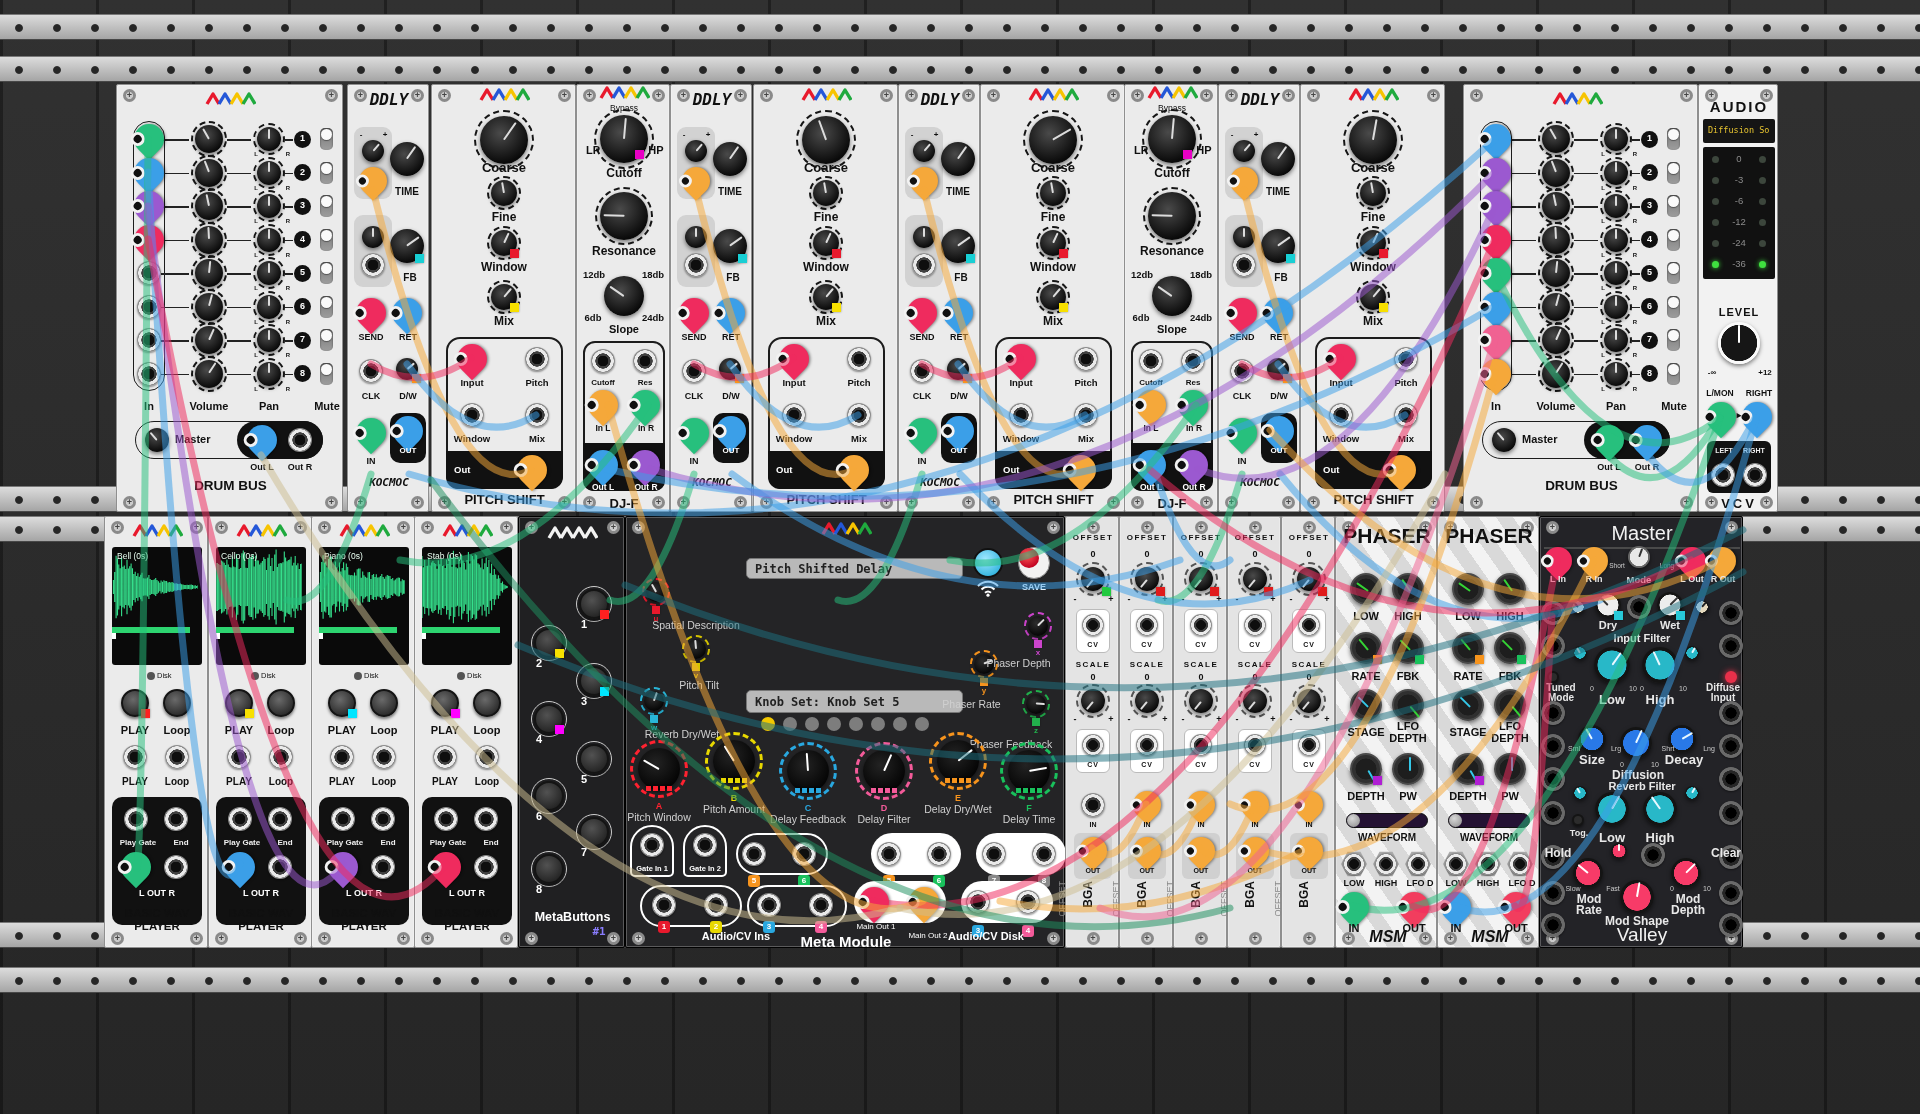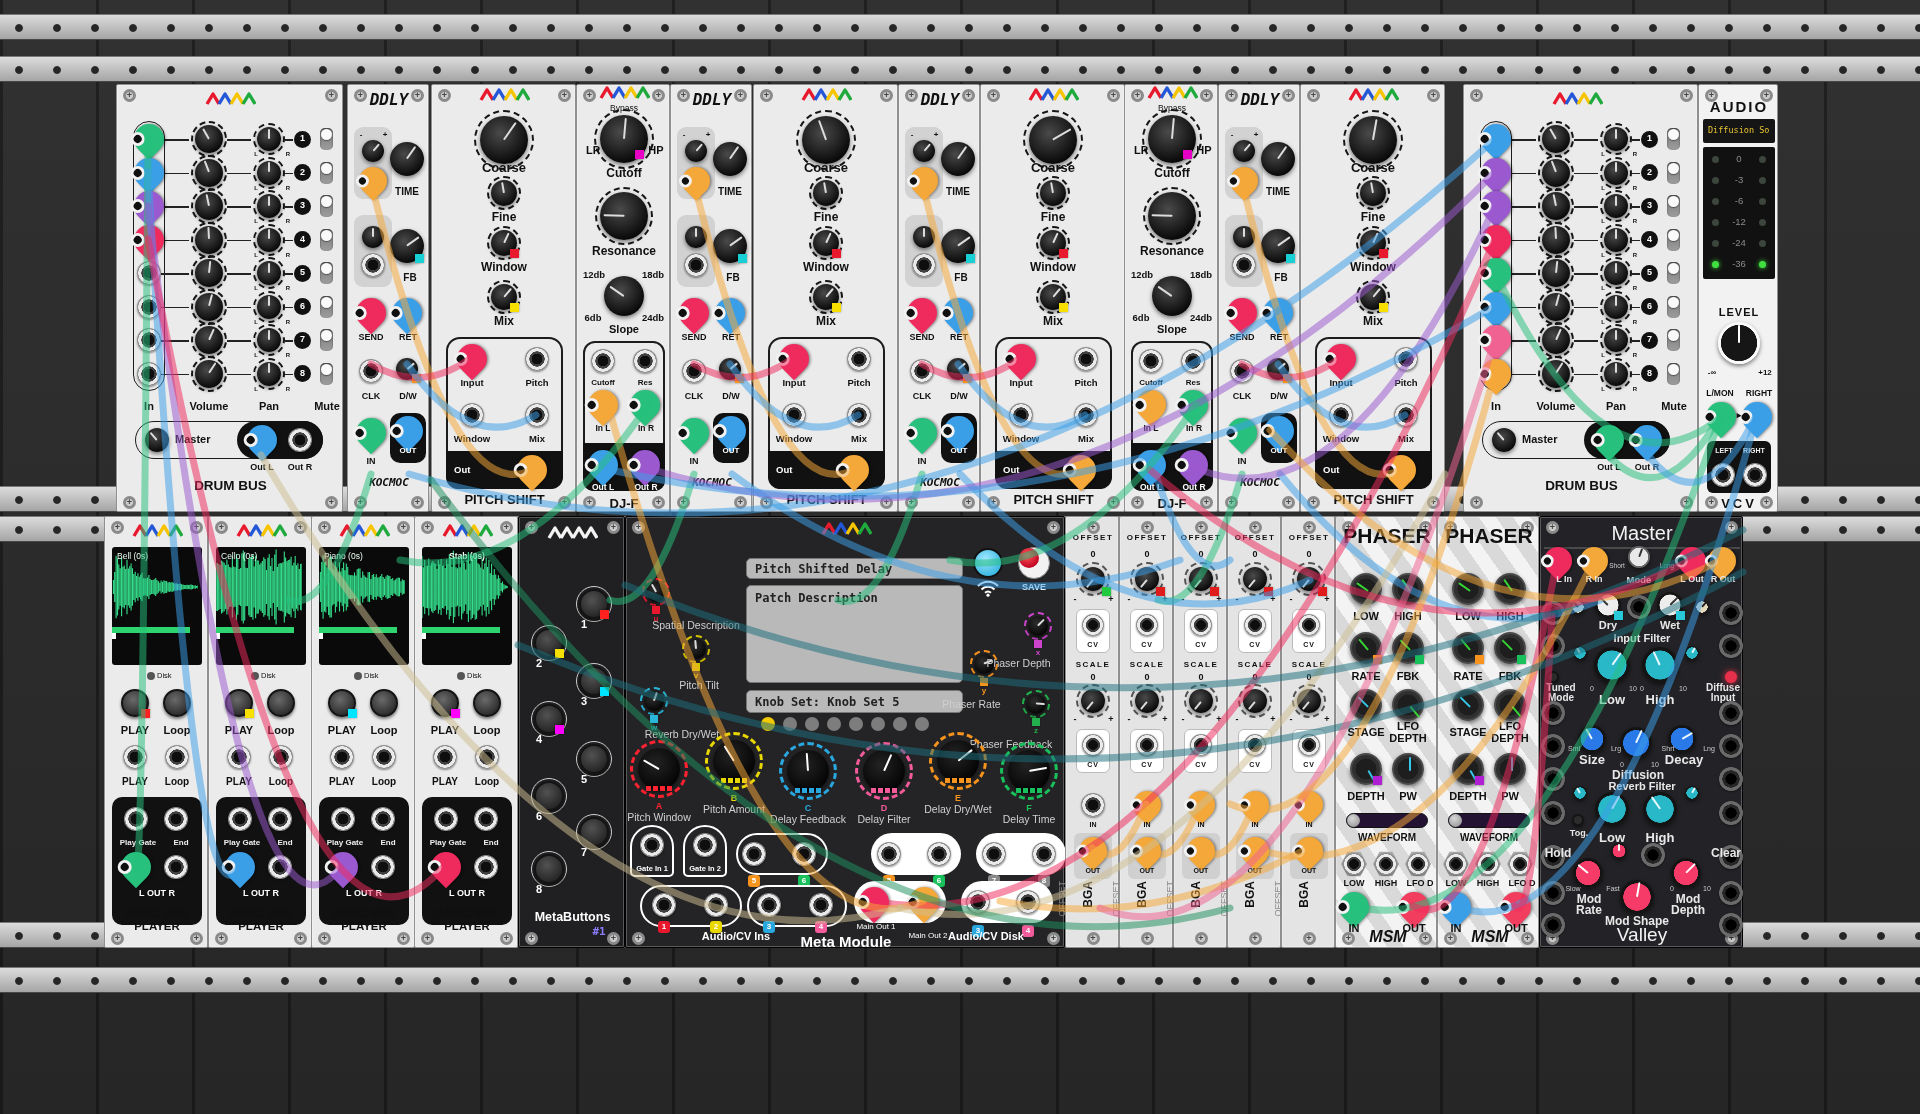--- a/index.html
+++ b/index.html
@@ -1179,21 +1179,21 @@
       <div class="screw" style="left: 85px; top: 4px; width: 13px; height: 13px;"></div>
       <div class="screw" style="left: 6px; top: 415px; width: 13px; height: 13px;"></div>
       <div class="screw" style="left: 85px; top: 415px; width: 13px; height: 13px;"></div>
       <div class="logo4" style="left: 26px; top: 6px; width: 52px; height: 16px;"><svg width="52" height="16" viewBox="0 0 52 16">
           <path d="M3 13 L9 3 L15 13" fill="none" stroke="#e8192c" stroke-width="3.4" stroke-linejoin="round"></path>
           <path d="M15 13 L21 3 L27 13" fill="none" stroke="#2457d8" stroke-width="3.4" stroke-linejoin="round"></path>
           <path d="M27 13 L33 3 L39 13" fill="none" stroke="#f7c400" stroke-width="3.4" stroke-linejoin="round"></path>
           <path d="M39 13 L45 3 L51 13" fill="none" stroke="#1faa3e" stroke-width="3.4" stroke-linejoin="round"></path>
         </svg></div>
       <div style="left: 7px; top: 30px; width: 90px; height: 118px; background: rgb(10, 10, 10); border-radius: 3px;">
-        <div class="lbl" style="left: 5px; top: 5px; width: 80px; font-size: 8.5px; color: rgb(234, 255, 242); text-align: center; font-weight: 700;">Stab (0s)</div>
+        <div class="lbl" style="left: 5px; top: 5px; width: 80px; font-size: 8.5px; color: rgb(234, 255, 242); text-align: left; font-weight: 400;">Stab (0s)</div>
         <div style="left: 2px; top: 22px; width: 86px; height: 80px;"><svg width="86" height="80">
             <path d="M0.0 8.9V71.1M1.4 20.2V59.8M2.7 13.1V66.9M4.1 19.1V60.9M5.5 18.7V61.3M6.8 11.5V68.5M8.2 18.5V61.5M9.6 15.5V64.5M10.9 14.1V65.9M12.3 15.9V64.1M13.7 17.1V62.9M15.0 21.8V58.2M16.4 13.3V66.7M17.7 17.3V62.7M19.1 11.9V68.1M20.5 19.1V60.9M21.8 18.3V61.7M23.2 21.1V58.9M24.6 12.6V67.4M25.9 16.9V63.1M27.3 7.6V72.4M28.7 11.1V68.9M30.0 19.8V60.2M31.4 3.7V76.3M32.8 9.9V70.1M34.1 20.3V59.7M35.5 21.2V58.8M36.9 10.7V69.3M38.2 20.2V59.8M39.6 7.5V72.5M41.0 13.6V66.4M42.3 16.0V64.0M43.7 22.4V57.6M45.0 13.1V66.9M46.4 4.9V75.1M47.8 16.4V63.6M49.1 7.6V72.4M50.5 9.1V70.9M51.9 12.5V67.5M53.2 7.3V72.7M54.6 8.2V71.8M56.0 16.2V63.8M57.3 17.6V62.4M58.7 20.4V59.6M60.1 11.5V68.5M61.4 22.3V57.7M62.8 16.3V63.7M64.2 10.5V69.5M65.5 20.1V59.9M66.9 13.1V66.9M68.3 26.3V53.7M69.6 16.7V63.3M71.0 28.1V51.9M72.3 22.1V57.9M73.7 27.5V52.5M75.1 31.8V48.2M76.4 28.2V51.8M77.8 31.2V48.8M79.2 36.0V44.0M80.5 34.5V45.5M81.9 37.3V42.7M83.3 38.2V41.8M84.6 38.7V41.3M86.0 38.9V41.1" stroke="#35e08c" stroke-width="1.1" fill="none"></path>
           </svg></div>
         <div style="left: 4px; top: 106px; width: 78px; height: 6px; background: rgb(45, 212, 112);"></div>
         <div style="left: 82px; top: 106px; width: 4px; height: 6px; background: rgb(255, 255, 255);"></div>
       </div>
       <div class="led" style="left: 42px; top: 155px; width: 8px; height: 8px; background: rgb(85, 85, 85);"></div>
       <div class="lbl" style="left: 52px; top: 155px; width: 30px; font-size: 7.5px; text-align: left; font-weight: 400;">Disk</div>
       <div style="left: 16px; top: 172px; width: 28px; height: 28px; border-radius: 50%; background: radial-gradient(circle at 42% 36%, rgb(106, 106, 106), rgb(44, 44, 44) 75%); border: 2px solid rgb(20, 20, 20); box-shadow: rgba(0, 0, 0, 0.5) 0px 2px 3px;"></div>
       <div class="ind" style="left: 35.6px; top: 191.6px; width: 9px; height: 9px; background: rgb(255, 0, 255);"></div>
@@ -1279,23 +1279,20 @@
           </g>
           <circle cx="12" cy="16.2" r="1.6" fill="#fff"></circle>
         </svg></div>
       <div style="left: 392px; top: 30px; width: 32px; height: 32px; border-radius: 50%; background: rgb(242, 242, 242); border: 1px solid rgb(136, 136, 136);">
         <div style="left: 5px; top: 5px; width: 20px; height: 20px; border-radius: 50%; background: radial-gradient(circle at 42% 36%, rgb(255, 90, 90), rgb(192, 0, 32) 75%);"></div>
       </div>
       <div class="lbl" style="left: 390px; top: 66px; width: 36px; font-size: 9px; color: rgb(255, 255, 255);">SAVE</div>
       <div style="left: 120px; top: 41px; width: 217px; height: 21px; background: rgb(185, 185, 185); border-radius: 5px; border: 1px solid rgb(119, 119, 119);">
         <div class="lbl" style="left: 8px; top: 4px; width: 200px; font-size: 12px; color: rgb(34, 34, 34); text-align: left; font-family: &quot;DejaVu Sans Mono&quot;, monospace;">Pitch Shifted Delay</div>
       </div>
-      <div style="left: 120px; top: 68px; width: 217px; height: 98px; background: rgb(185, 185, 185); border-radius: 5px; border: 1px solid rgb(119, 119, 119);">
-        <div class="lbl" style="left: 8px; top: 6px; width: 200px; font-size: 12px; color: rgb(34, 34, 34); text-align: left; font-family: &quot;DejaVu Sans Mono&quot;, monospace;">Patch Description</div>
-      </div>
       <div style="left: 120px; top: 173px; width: 217px; height: 23px; background: rgb(185, 185, 185); border-radius: 5px; border: 1px solid rgb(119, 119, 119);">
         <div class="lbl" style="left: 8px; top: 5px; width: 200px; font-size: 12px; color: rgb(34, 34, 34); text-align: left; font-family: &quot;DejaVu Sans Mono&quot;, monospace;">Knob Set: Knob Set 5</div>
       </div>
       <div style="left: 135px; top: 200px; width: 14px; height: 14px; border-radius: 50%; background: rgb(242, 200, 0);"></div>
       <div style="left: 157px; top: 200px; width: 14px; height: 14px; border-radius: 50%; background: rgb(125, 125, 125);"></div>
       <div style="left: 179px; top: 200px; width: 14px; height: 14px; border-radius: 50%; background: rgb(125, 125, 125);"></div>
       <div style="left: 201px; top: 200px; width: 14px; height: 14px; border-radius: 50%; background: rgb(125, 125, 125);"></div>
       <div style="left: 223px; top: 200px; width: 14px; height: 14px; border-radius: 50%; background: rgb(125, 125, 125);"></div>
       <div style="left: 245px; top: 200px; width: 14px; height: 14px; border-radius: 50%; background: rgb(125, 125, 125);"></div>
       <div style="left: 267px; top: 200px; width: 14px; height: 14px; border-radius: 50%; background: rgb(125, 125, 125);"></div>
@@ -1811,21 +1808,21 @@
       </div>
       <div class="pin" style="left: 40px; top: 30px; width: 28px; height: 28px; background: rgb(245, 168, 58); border-radius: 50% 50% 50% 0px; transform: rotate(-45deg); box-shadow: rgba(0, 0, 0, 0.45) 1px 1px 3px;">
         <div style="left: 7.5px; top: 7.5px; width: 13px; height: 13px; border-radius: 50%; background: rgb(16, 16, 16); border: 3px solid rgb(242, 242, 242);"></div>
       </div>
       <div class="pin" style="left: 138px; top: 30px; width: 28px; height: 28px; background: rgb(239, 43, 94); border-radius: 50% 50% 50% 0px; transform: rotate(-45deg); box-shadow: rgba(0, 0, 0, 0.45) 1px 1px 3px;">
         <div style="left: 7.5px; top: 7.5px; width: 13px; height: 13px; border-radius: 50%; background: rgb(16, 16, 16); border: 3px solid rgb(242, 242, 242);"></div>
       </div>
       <div class="pin" style="left: 168px; top: 30px; width: 28px; height: 28px; background: rgb(245, 168, 58); border-radius: 50% 50% 50% 0px; transform: rotate(-45deg); box-shadow: rgba(0, 0, 0, 0.45) 1px 1px 3px;">
         <div style="left: 7.5px; top: 7.5px; width: 13px; height: 13px; border-radius: 50%; background: rgb(16, 16, 16); border: 3px solid rgb(242, 242, 242);"></div>
       </div>
-      <div class="lbl" style="left: 4px; top: 58px; width: 28px; font-size: 9px; color: rgb(232, 232, 232); text-align: right;">L In</div>
+      <div class="lbl" style="left: 4px; top: 58px; width: 28px; font-size: 9px; color: rgb(232, 232, 232);">L In</div>
       <div class="lbl" style="left: 40px; top: 58px; width: 28px; font-size: 9px; color: rgb(232, 232, 232);">R In</div>
       <div class="lbl" style="left: 136px; top: 58px; width: 32px; font-size: 9px; color: rgb(232, 232, 232);">L Out</div>
       <div class="lbl" style="left: 166px; top: 58px; width: 34px; font-size: 9px; color: rgb(232, 232, 232);">R Out</div>
       <div class="knob" style="left: 88px; top: 29px; width: 22px; height: 22px; background: radial-gradient(circle, rgb(232, 232, 232) 0px, rgb(232, 232, 232) 58%, rgb(102, 102, 102) 60%, rgb(102, 102, 102) 100%);">
         <div class="ptr" style="left: 9.8px; top: 1.54px; width: 2.4px; height: 9.46px; background: rgb(51, 51, 51); transform-origin: 50% 100%; transform: rotate(20deg);"></div>
       </div>
       <div class="lbl" style="left: 62px; top: 45px; width: 30px; font-size: 6.5px; color: rgb(204, 204, 204); font-weight: 400;">Short</div>
       <div class="lbl" style="left: 112px; top: 45px; width: 30px; font-size: 6.5px; color: rgb(204, 204, 204); font-weight: 400;">Long</div>
       <div class="lbl" style="left: 84px; top: 58px; width: 30px; font-size: 9.5px; color: rgb(232, 232, 232);">Mode</div>
       <div class="knob" style="left: 31px; top: 83px; width: 14px; height: 14px; background: radial-gradient(circle, rgb(229, 217, 189) 0px, rgb(229, 217, 189) 56%, rgb(20, 20, 20) 58%, rgb(20, 20, 20) 100%);">

